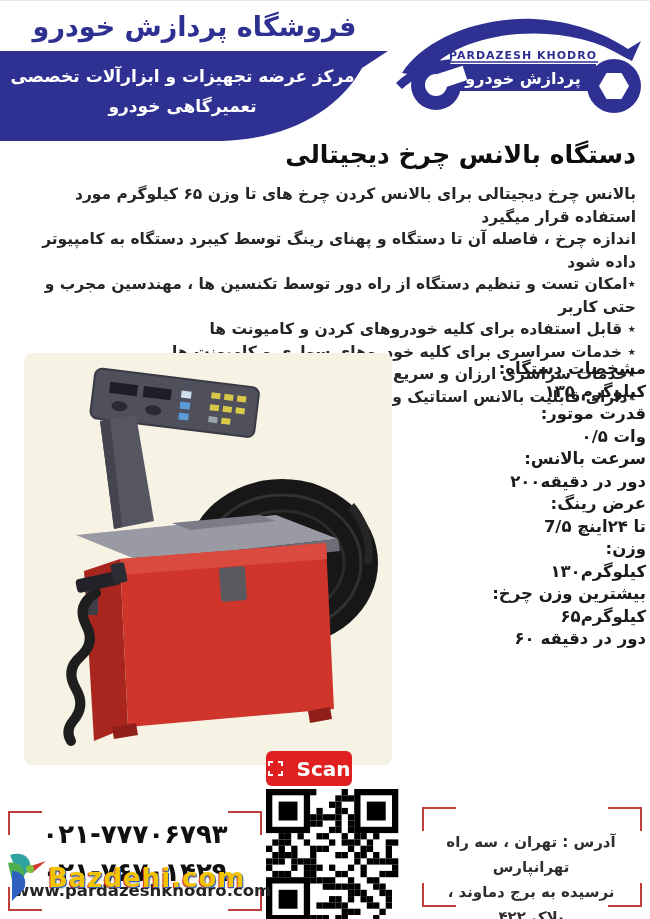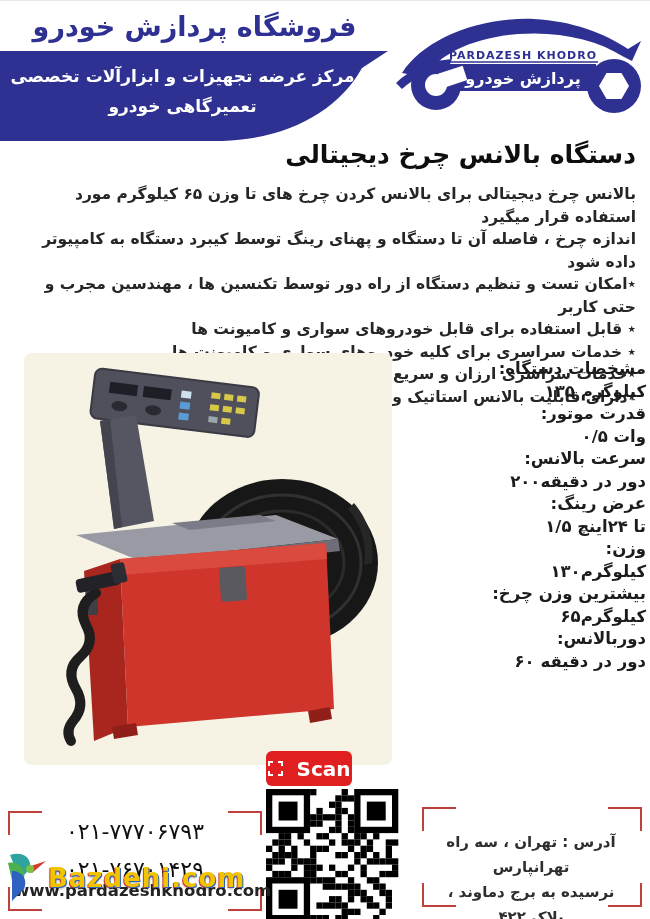--- a/index.html
+++ b/index.html
@@ -65,21 +65,21 @@
   .frame { position:absolute; }
   .frame i { position:absolute; width:34px; height:24px; border:0 solid #c0403c; }
   .frame .tl{top:0;left:0;border-top-width:2px;border-left-width:2px;}
   .frame .tr{top:0;right:0;border-top-width:2px;border-right-width:2px;}
   .frame .bl{bottom:0;left:0;border-bottom-width:2px;border-left-width:2px;}
   .frame .br{bottom:0;right:0;border-bottom-width:2px;border-right-width:2px;}
   .frame-left  { left:8px;  top:810px; width:254px; height:100px; }
   .frame-right { left:422px; top:806px; width:220px; height:100px; }
   .phone {
     position:absolute; left:18px; width:234px; text-align:center;
-    direction:ltr; font-size:22px; font-weight:normal; color:#101010; letter-spacing:1px;
+    direction:ltr; font-size:26px; font-weight:bold; color:#101010; letter-spacing:1px;
   }
   .phone-1 { top:818px; }
   .phone-2 { top:856px; }
   .website {
     position:absolute; left:14px; top:880px; width:244px; text-align:center;
     direction:ltr; font-size:16.5px; font-weight:bold; color:#242424; cursor:pointer;
   }
   .watermark {
     position:absolute; left:6px; top:848px; z-index:5;
     display:flex; align-items:center; pointer-events:none;
@@ -134,21 +134,21 @@
       </g>
     </svg>
   </div>
 
   <div class="product-title">دستگاه بالانس چرخ دیجیتالی</div>
 
   <div class="description">
     <div>بالانس چرخ دیجیتالی برای بالانس کردن چرخ های تا وزن ۶۵ کیلوگرم مورد استفاده قرار میگیرد</div>
     <div>اندازه چرخ ، فاصله آن تا دستگاه و پهنای رینگ توسط کیبرد دستگاه به کامپیوتر داده شود</div>
     <div>٭امکان تست و تنظیم دستگاه از راه دور توسط تکنسین ها ، مهندسین مجرب و حتی کاربر</div>
-    <div>٭ قابل استفاده برای قابل خودروهای سواری و کامیونت ها</div>
+    <div>٭ قابل استفاده برای کلیه خودروهای کردن و کامیونت ها</div>
     <div>٭ خدمات سراسری برای کلیه خودروهای سواری و کامیونت ها</div>
     <div>٭خدمات سراسری ارزان و سریع</div>
     <div>٭دارای قابلیت بالانس استاتیک و دینامیک برای رینگهای آلومینیومی و معمولی</div>
   </div>
 
   <div class="photo">
     <svg width="368" height="412" viewBox="0 0 368 412">
 
       <g transform="rotate(7 160 52)">
         <rect x="68" y="26" width="165" height="50" rx="7" fill="#50505c" stroke="#3a3a44" stroke-width="2"></rect>
@@ -205,26 +205,25 @@
   </div>
 
   <div class="specs">
     <div>مشخصات دستگاه:</div>
     <div>کیلوگرم ۱۳۵</div>
     <div>قدرت موتور:</div>
     <div>وات ۰/۵</div>
     <div>سرعت بالانس:</div>
     <div>دور در دقیقه۲۰۰</div>
     <div>عرض رینگ:</div>
-    <div>تا ۲۴اینچ ۱/۵</div>
+    <div>تا ۲۴اینچ 7/۵</div>
     <div>وزن:</div>
     <div>کیلوگرم۱۳۰</div>
     <div>بیشترین وزن چرخ:</div>
     <div>کیلوگرم۶۵</div>
-    <div>دوربالانس:</div>
     <div>دور در دقیقه ۶۰</div>
   </div>
 
   <button class="scan-btn">
     <span class="scan-ico">
       <i class="tl"></i>
         <i class="tr"></i>
         <i class="bl"></i>
         <i class="br"></i>
     </span>

